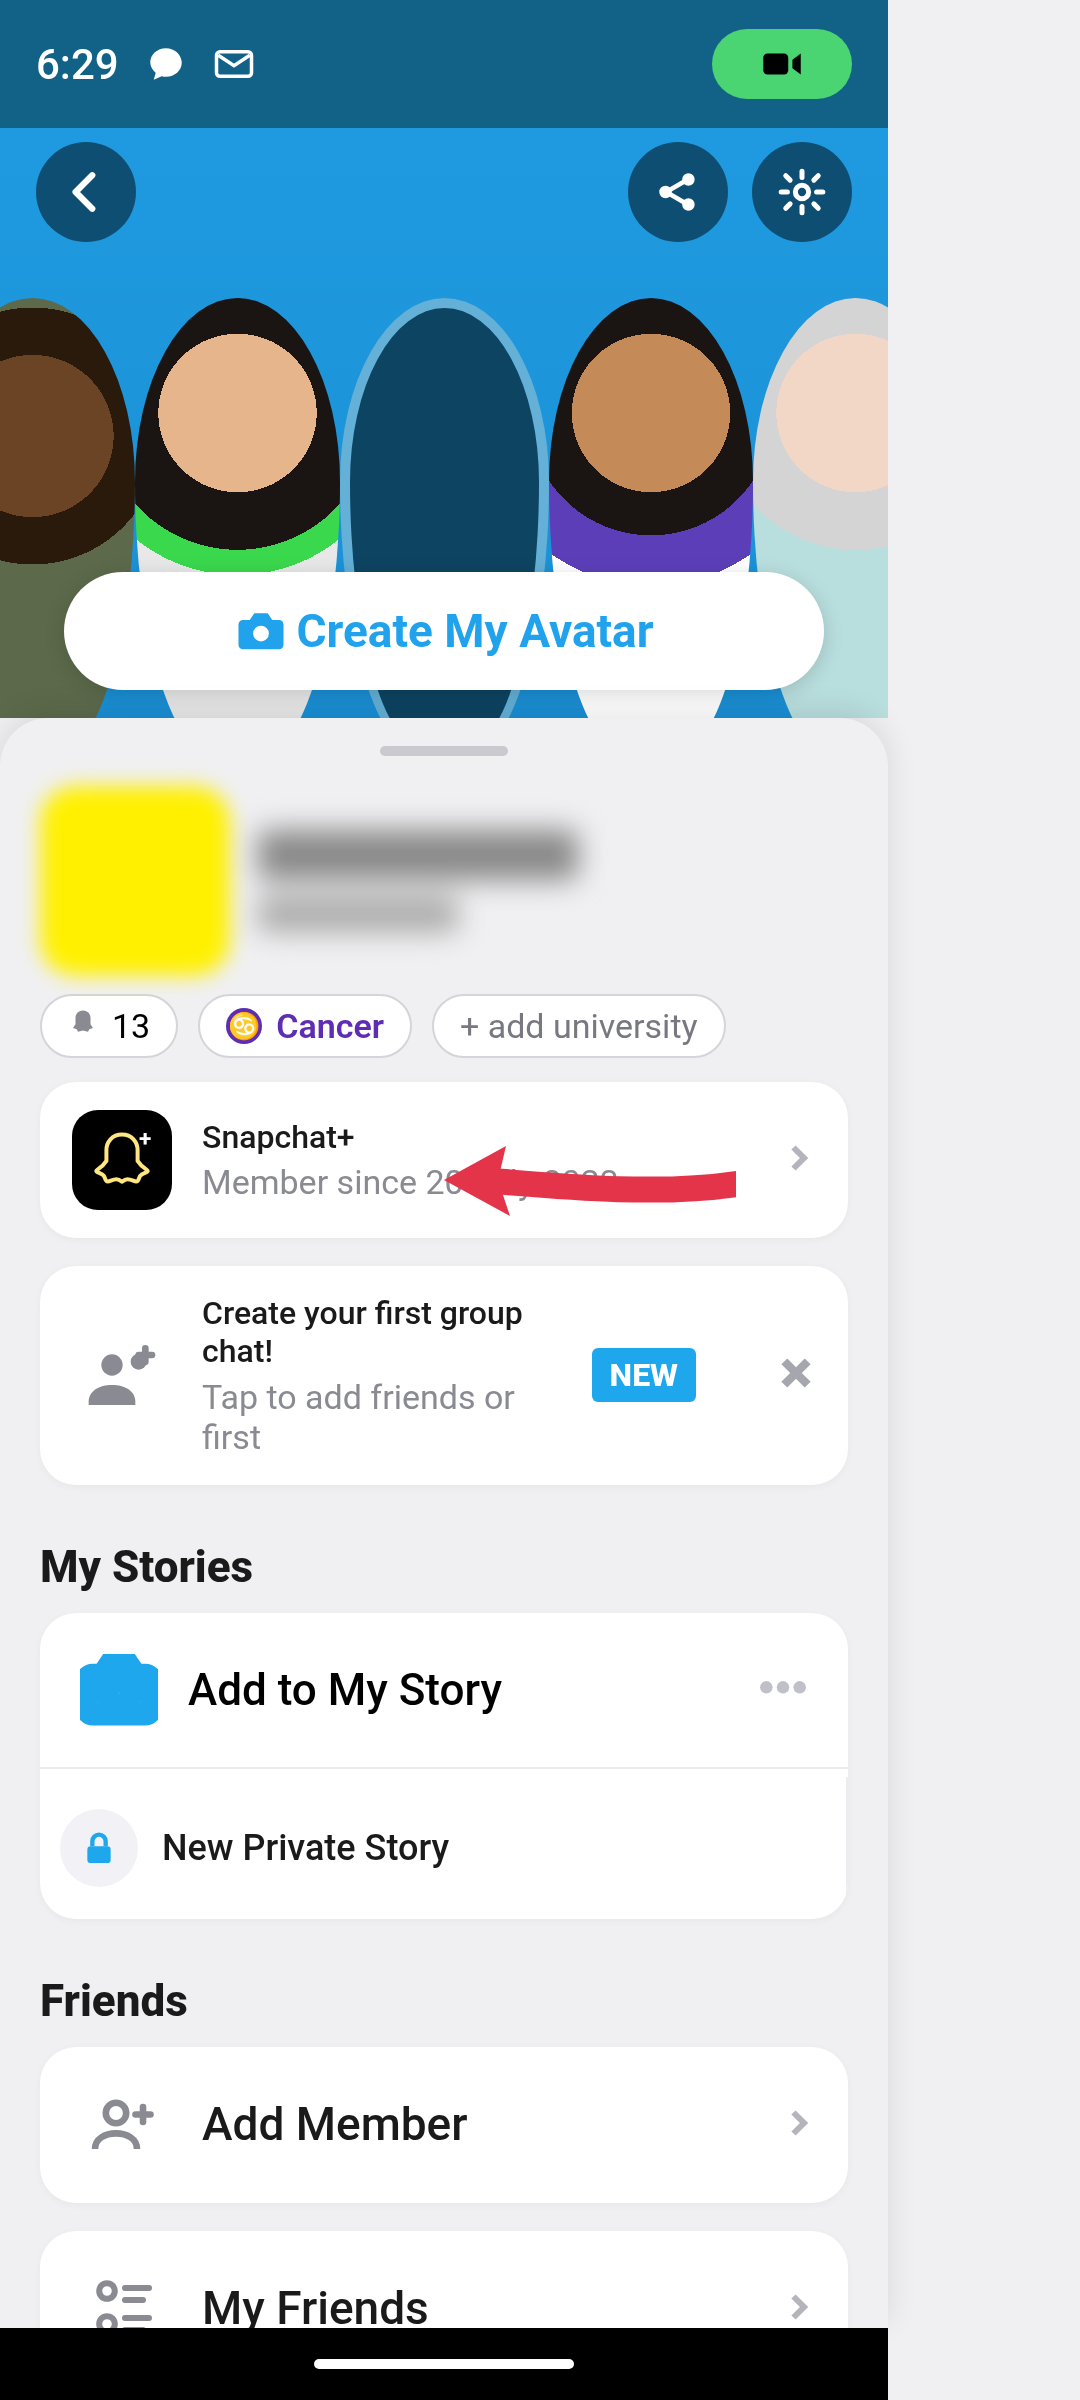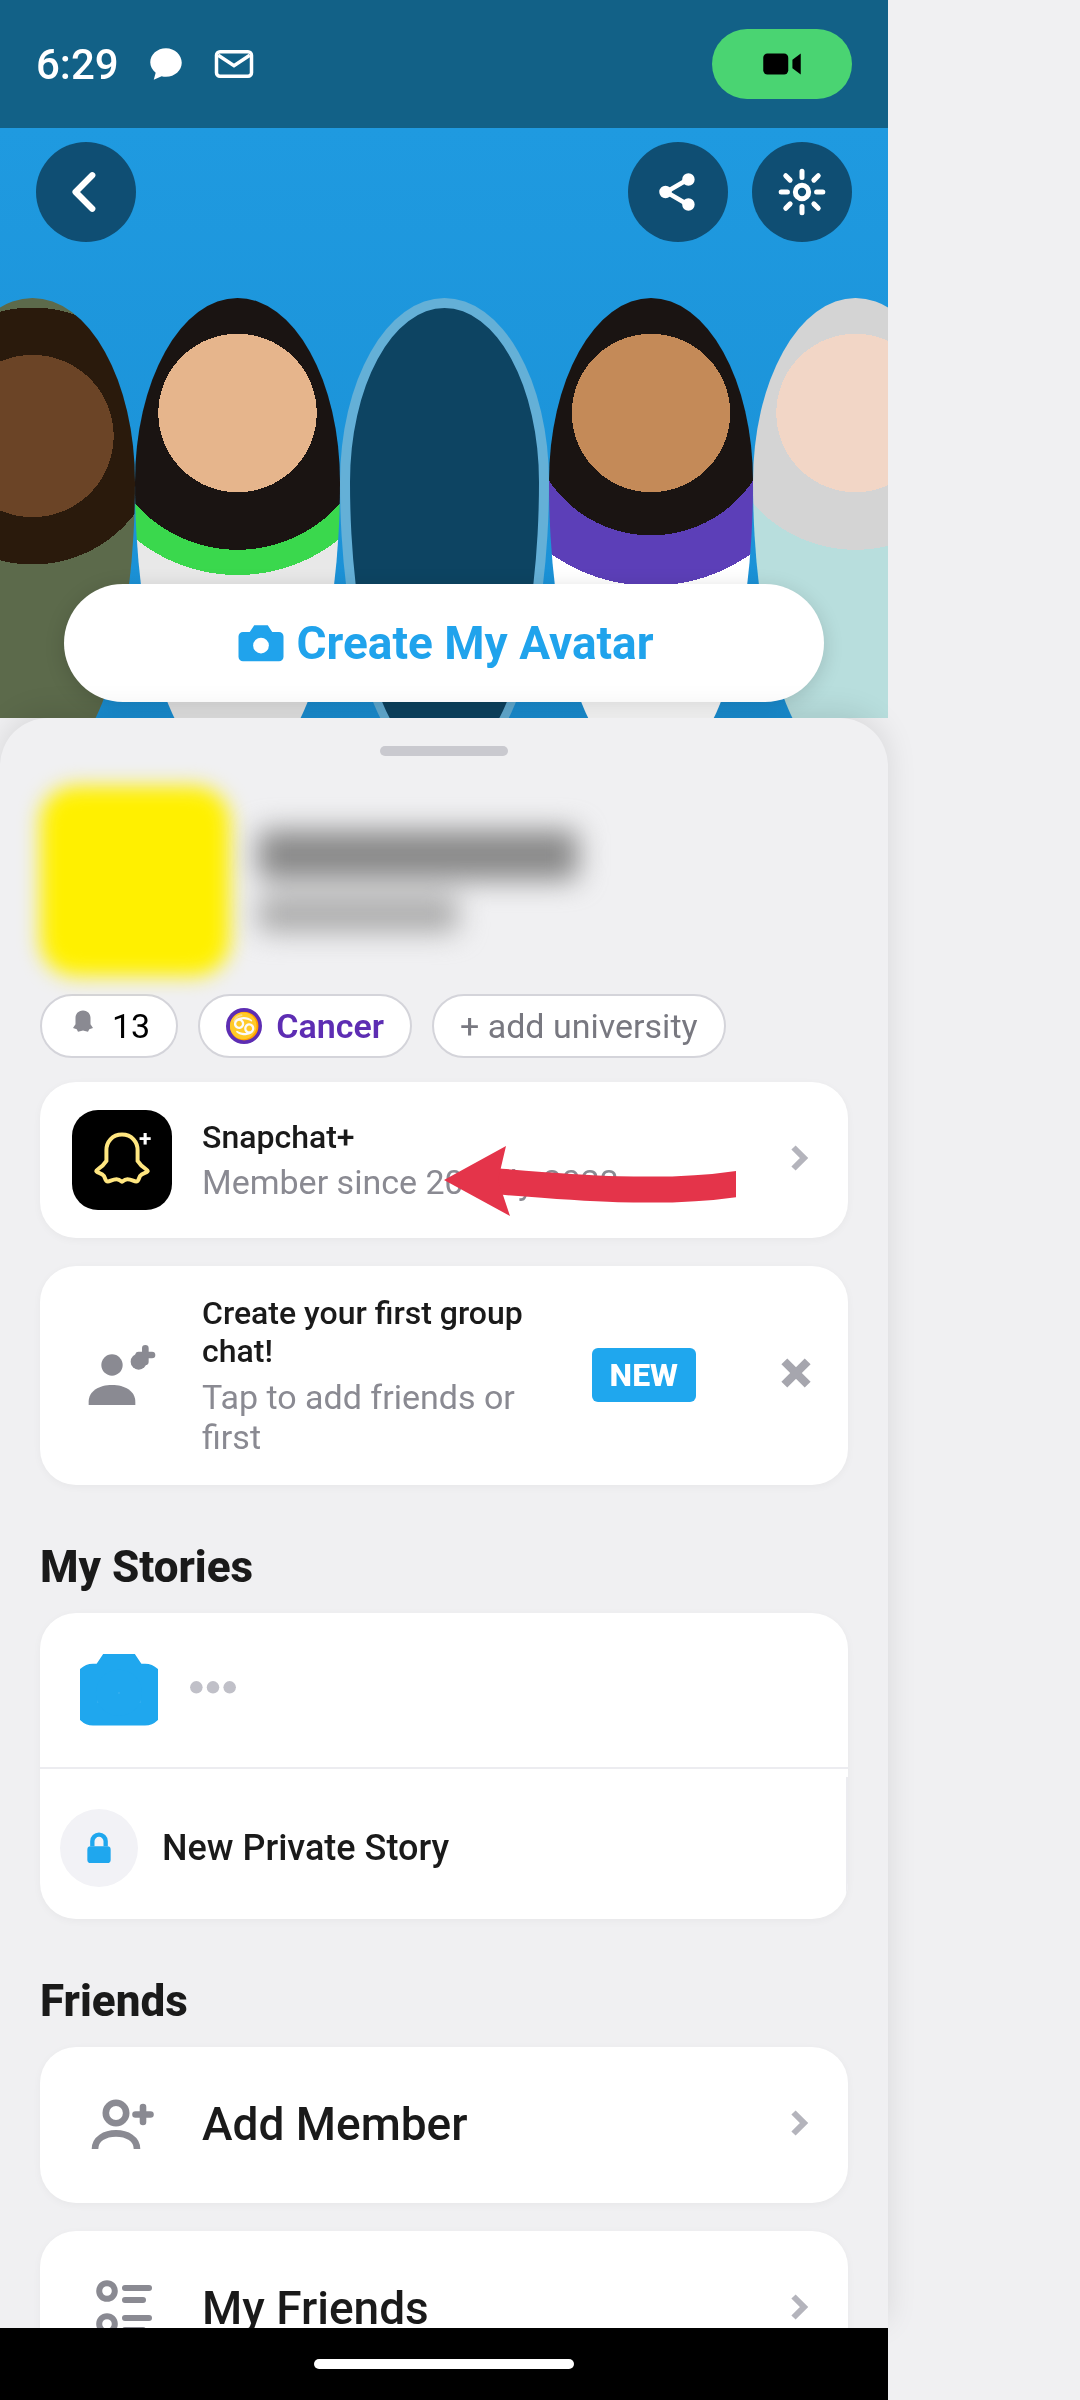--- a/index.html
+++ b/index.html
@@ -25,21 +25,21 @@
   .av.silhouette { background: #0e4b6d; filter: brightness(0.9); border: 10px solid #6fc3ef; }
   .av.beard { background: radial-gradient(circle at 50% 25%, #c48a58 0 22%, #1a1412 22% 34%, #5c3fb8 34% 48%, #fff 48% 100%); }
   .av.grandma { background: radial-gradient(circle at 50% 25%, #f2d6c6 0 22%, #d4d4d4 22% 38%, #b8dedd 38% 100%); }
 
   .hero-nav { position: absolute; top: 14px; left: 0; right: 0; display: flex; padding: 0 36px; }
   .circ-btn { width: 100px; height: 100px; border-radius: 50%; background: rgba(13,70,103,0.9); display: flex; align-items: center; justify-content: center; }
   .circ-btn svg { width: 50px; height: 50px; fill: #fff; stroke: #fff; }
   .hero-nav .spacer { flex: 1; }
   .gap { width: 24px; }
 
-  .create-avatar-btn { position: absolute; left: 50%; transform: translateX(-50%); bottom: 16px; background: #fff; border-radius: 80px; height: 118px; width: 760px; display: flex; align-items: center; justify-content: center; gap: 8px; box-shadow: 0 4px 20px rgba(0,0,0,0.15); }
+  .create-avatar-btn { position: absolute; left: 50%; transform: translateX(-50%); bottom: 28px; background: #fff; border-radius: 80px; height: 118px; width: 760px; display: flex; align-items: center; justify-content: center; gap: 8px; box-shadow: 0 4px 20px rgba(0,0,0,0.15); }
   .create-avatar-btn .cam-ic svg { width: 54px; height: 54px; fill: #20a3ec; }
   .create-avatar-btn .lbl { color: #20a3ec; font-size: 46px; font-weight: 700; }
 
   
   .sheet { position: absolute; top: 718px; left: 0; right: 0; bottom: 72px; background: #f0f0f2; border-radius: 48px 48px 0 0; box-shadow: 0 -6px 30px rgba(0,0,0,0.1); padding: 28px 0 0; overflow: hidden; }
   .grab { width: 128px; height: 10px; background: #c9c9cf; border-radius: 10px; margin: 0 auto 20px; }
 
   .profile-block { padding: 10px 40px 0; display: flex; gap: 28px; align-items: center; }
   .snapcode { width: 190px; height: 190px; border-radius: 36px; background: #fff000; filter: blur(10px); }
   .profile-text { filter: blur(14px); }
@@ -236,20 +236,21 @@
     <div class="sect-title">My Stories</div>
 
     <div class="story-card">
       <div class="story-row1">
         <span class="cam">
           <svg viewBox="0 0 24 24">
               <path d="M4 8h3l2-3h6l2 3h3a2 2 0 0 1 2 2v8a2 2 0 0 1-2 2H4a2 2 0 0 1-2-2v-8a2 2 0 0 1 2-2z"></path>
               <circle cx="12" cy="13.5" r="3.6"></circle>
             </svg>
         </span>
+        <span class="lbl">Add to My Story</span>
         <span class="more-ic">
           <svg viewBox="0 0 24 8">
               <circle cx="4" cy="4" r="3"></circle>
               <circle cx="12" cy="4" r="3"></circle>
               <circle cx="20" cy="4" r="3"></circle>
             </svg>
         </span>
       </div>
       <div class="story-row2">
         <div class="split">

